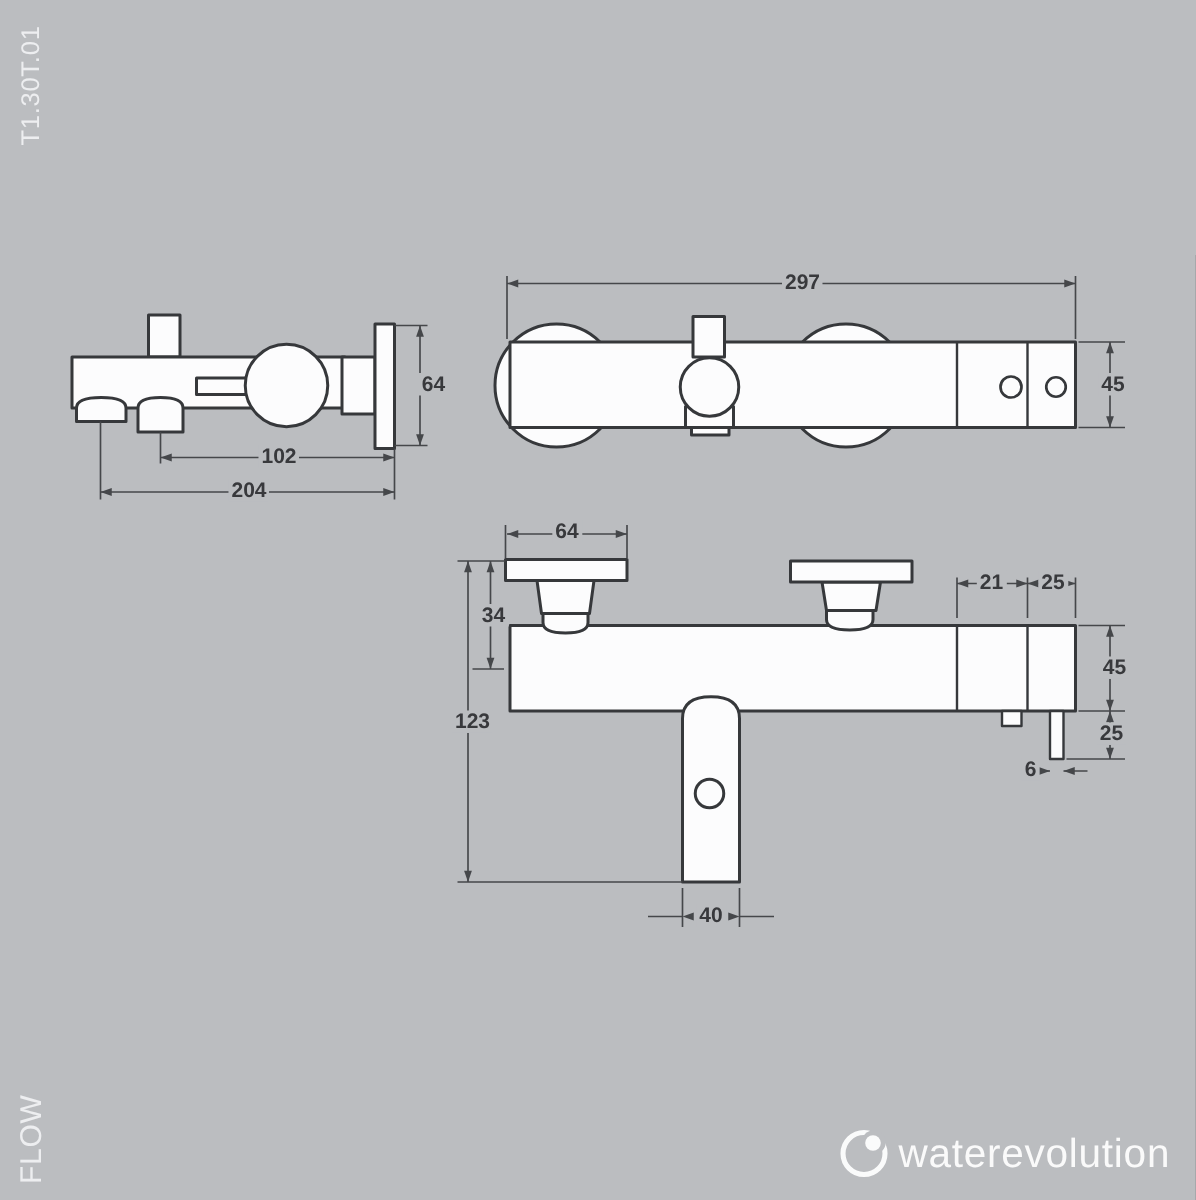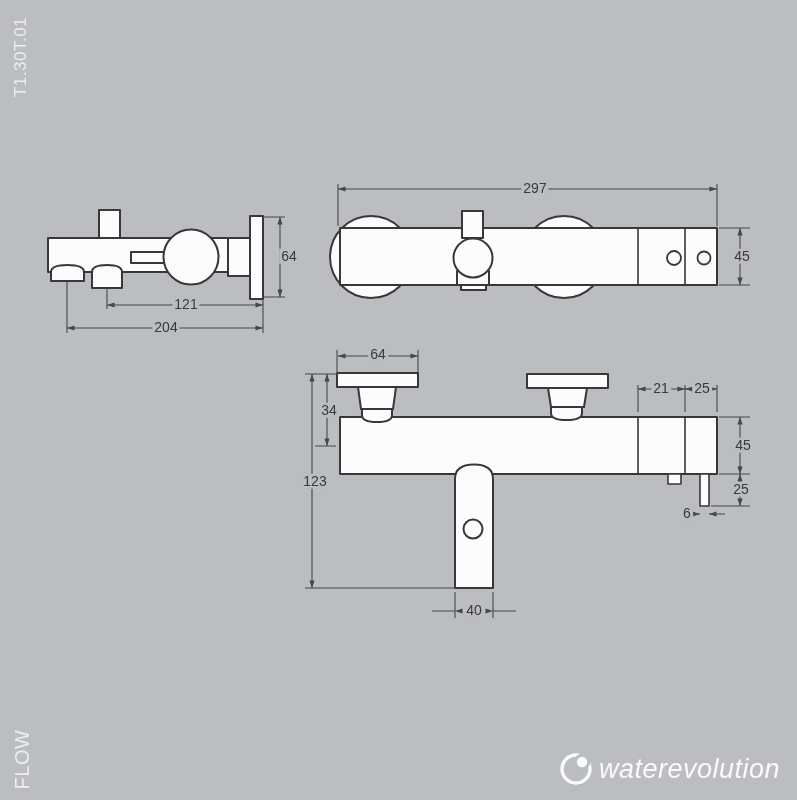--- a/index.html
+++ b/index.html
@@ -16,21 +16,21 @@
     width:797px;height:800px;
     background:var(--bg);
     overflow:hidden;
     margin:0 auto;
   }
   svg.drawing{position:absolute;left:0;top:0;}
   .dim-label{
     position:absolute;
     transform:translate(-50%,-50%);
     font-size:14px;
-    font-weight:400;
+    font-weight:700;
     color:var(--txt);
     background:var(--bg);
     padding:0 2px;
     line-height:1.05;
     white-space:nowrap;
   }
   .vlabel{
     position:absolute;
     white-space:nowrap;
     transform:rotate(-90deg);
@@ -43,21 +43,21 @@
     width:86px;text-align:center;
   }
   .vlabel.flow{
     font-size:20px;
     left:-8px;top:748px;
     width:60px;text-align:center;
   }
   .logo{
     position:absolute;
     left:558px;top:751px;
-    display:flex;align-items:center;gap:5px;font-style:italic;
+    display:flex;align-items:center;gap:5px;
   }
   .logo-text{
     font-size:27px;
     font-weight:400;
     color:#ffffff;
     opacity:0.93;
     letter-spacing:0.5px;
   }
 </style>
 </head>
@@ -161,21 +161,21 @@
       <path d="M740,417 l-2.6,7.5 h5.2 z"></path>
         <path d="M740,474 l-2.6,-7.5 h5.2 z"></path>
       <path d="M740,474 l-2.6,7.5 h5.2 z"></path>
         <path d="M740,506 l-2.6,-7.5 h5.2 z"></path>
       <path d="M700,514 l-7.5,-2.6 v5.2 z"></path>
         <path d="M709,514 l7.5,-2.6 v5.2 z"></path>
     </g>
   </svg>
 
   <span class="dim-label" style="left:289px;top:256px">64</span>
-  <span class="dim-label" style="left:186px;top:304px">121</span>
+  <span class="dim-label" style="left:186px;top:304px">102</span>
   <span class="dim-label" style="left:166px;top:327px">204</span>
 
   <span class="dim-label" style="left:535px;top:188px">297</span>
   <span class="dim-label" style="left:742px;top:256px">45</span>
 
   <span class="dim-label" style="left:378px;top:354px">64</span>
   <span class="dim-label" style="left:329px;top:410px">34</span>
   <span class="dim-label" style="left:315px;top:481px">123</span>
   <span class="dim-label" style="left:474px;top:610px">40</span>
   <span class="dim-label" style="left:661px;top:388px">21</span>

